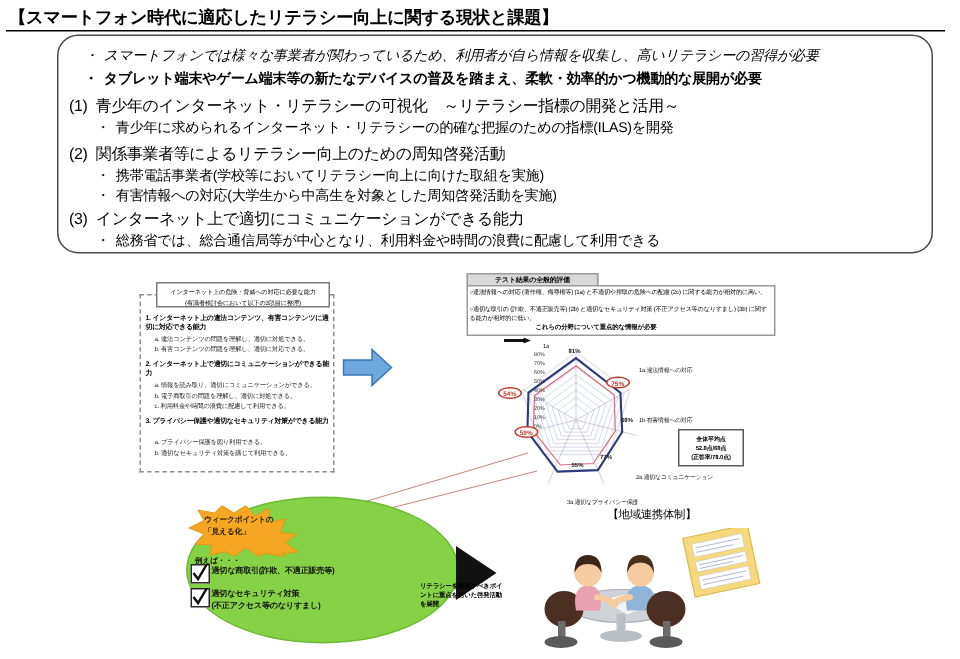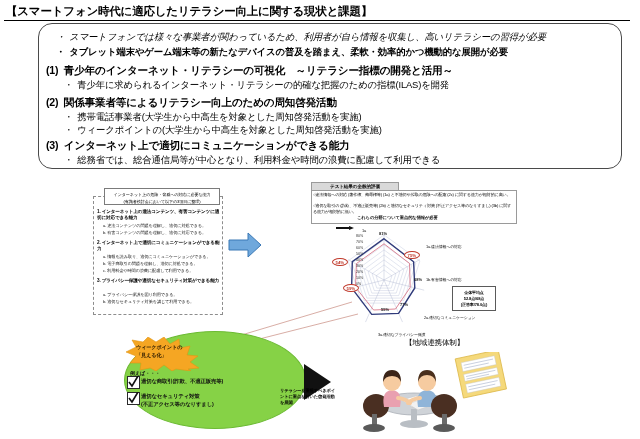--- a/index.html
+++ b/index.html
@@ -52,21 +52,21 @@
     font-size: 9.4px;
     line-height: 12px;
     white-space: nowrap;
     letter-spacing: -0.15px;
   }
   .bullet-line .dot { margin-right: 4px; }
 
   .num-head {
     position: absolute;
     font-size: 10.6px;
-    font-weight: bold;
+    font-weight: normal;
     white-space: nowrap;
     letter-spacing: -0.2px;
   }
 
   
   .panel-left {
     position: absolute;
     left: 93px;
     top: 196px;
     width: 130px;
@@ -334,24 +334,24 @@
   <span>(1)</span>&nbsp;&nbsp;<span>青少年のインターネット・リテラシーの可視化　～リテラシー指標の開発と活用～</span>
 </div>
 <div class="bullet-line" style="left:64px; top:79px;">
   <span class="dot">・</span><span>青少年に求められるインターネット・リテラシーの的確な把握のための指標(ILAS)を開発</span>
 </div>
 
 <div class="num-head" style="left:46px; top:96px;text-align:right;">
   <span>(2)</span>&nbsp;&nbsp;<span>関係事業者等によるリテラシー向上のための周知啓発活動</span>
 </div>
 <div class="bullet-line" style="left:64px; top:111px;">
-  <span class="dot">・</span><span>携帯電話事業者(大学生から中高生を対象とした周知啓発活動を実施)</span>
+  <span class="dot">・</span><span>携帯電話事業者(学校等においてリテラシー向上に向けた取組を実施)</span>
 </div>
 <div class="bullet-line" style="left:64px; top:124px;">
-  <span class="dot">・</span><span>ウィークポイントの(大学生から中高生を対象とした周知啓発活動を実施)</span>
+  <span class="dot">・</span><span>有害情報への対応(大学生から中高生を対象とした周知啓発活動を実施)</span>
 </div>
 
 <div class="num-head" style="left:46px; top:139px;">
   <span>(3)</span>&nbsp;&nbsp;<span>インターネット上で適切にコミュニケーションができる能力</span>
 </div>
 <div class="bullet-line" style="left:64px; top:154px;">
   <span class="dot">・</span><span>総務省では、総合通信局等が中心となり、利用料金や時間の浪費に配慮して利用できる</span>
 </div>
 
 <div class="panel-left"></div>

